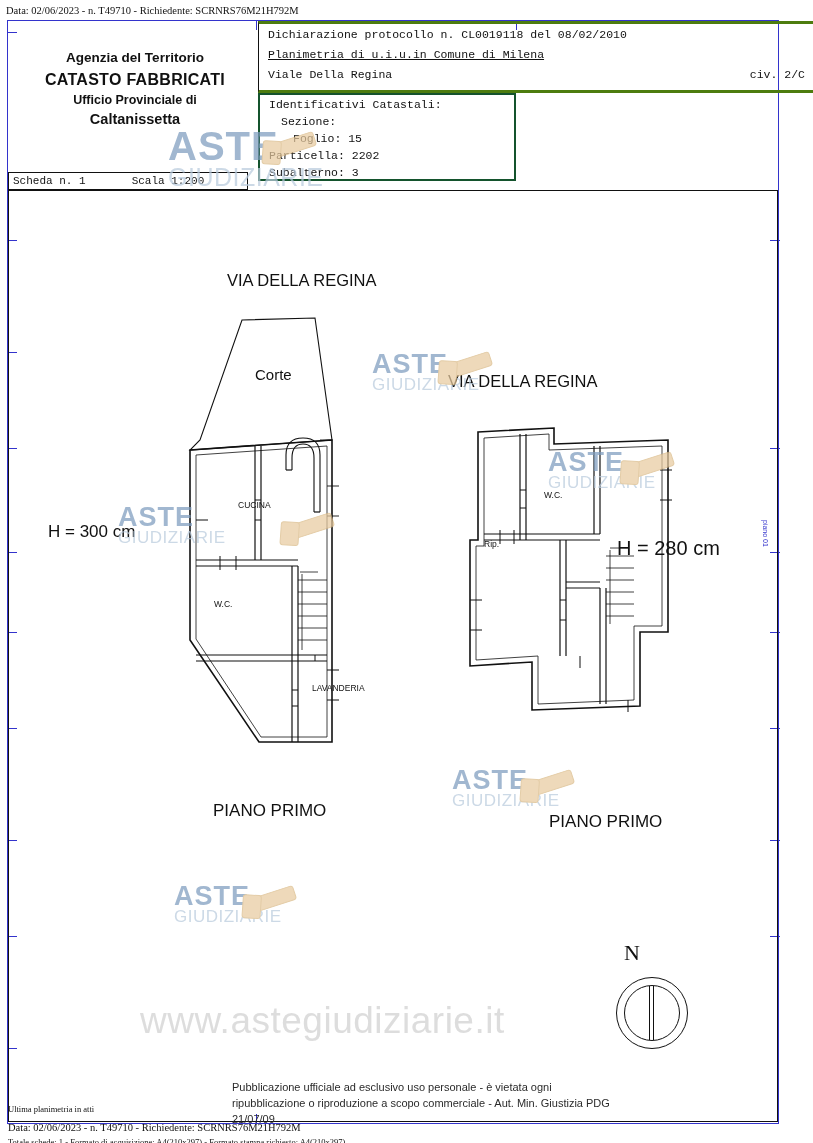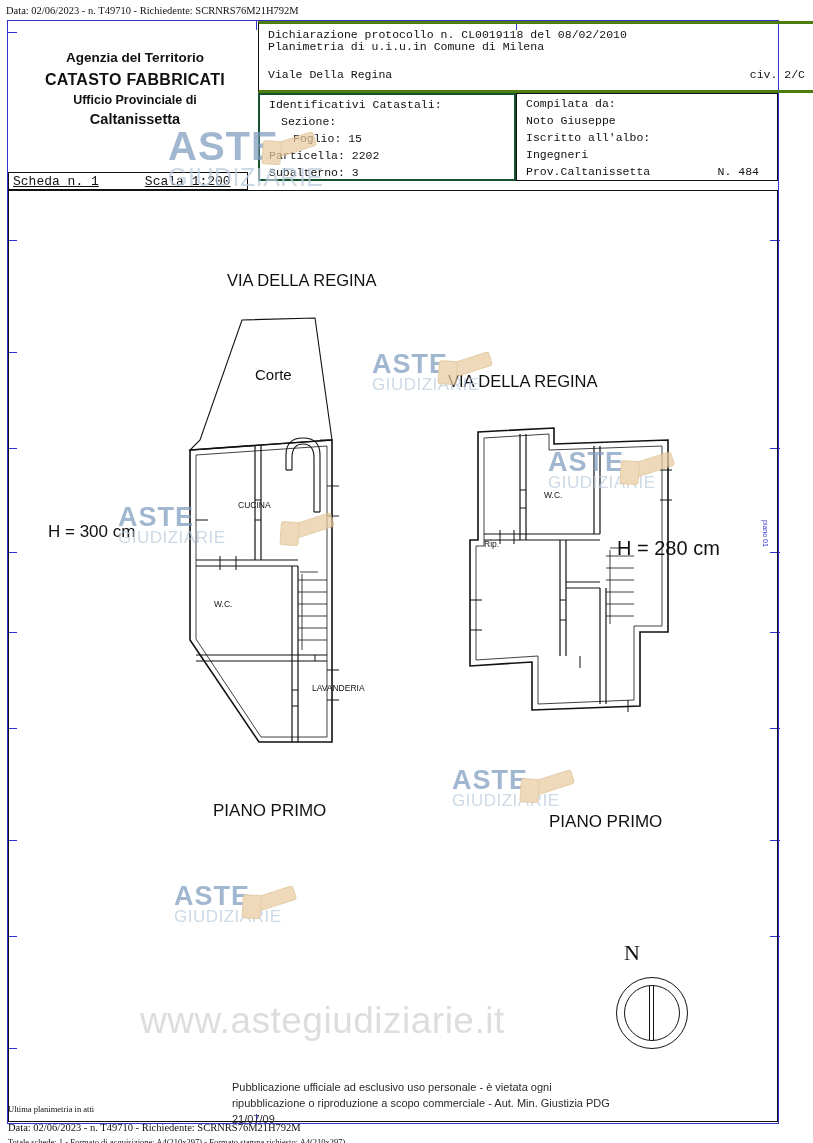--- a/index.html
+++ b/index.html
@@ -33,21 +33,21 @@
   .mono { font-family:"Liberation Mono", monospace; }
 
   .hdr-decl {
     position:absolute; left:258px; top:21px;
     width:560px; height:72px;
     border:3px solid #4d7c0f; box-sizing:border-box;
     border-left:1px solid #111;
   }
   .hdr-decl .line { position:absolute; font-size:11.5px; color:#111; white-space:nowrap; }
   .decl-l1 { left:9px; top:4px; }
-  .decl-l2 { left:9px; top:16px; }
+  .decl-l2 { left:9px; top:24px;text-decoration:underline; }
   .decl-l3 { left:9px; top:44px; }
   .decl-civ { right:10px; top:44px; }
 
   .hdr-ident {
     position:absolute; left:258px; top:93px;
     width:258px; height:88px;
     border:2px solid #14532d; box-sizing:border-box;
   }
   .hdr-ident .line { position:absolute; font-size:11.5px; color:#111; white-space:nowrap; }
   .id-l1 { left:9px; top:3px; }
@@ -82,21 +82,21 @@
   .agency .a3 { font-size:12.5px; font-weight:bold; }
   .agency .a4 { font-size:14.5px; font-weight:bold; }
 
   
   .scheda-box {
     position:absolute; left:8px; top:172px;
     width:240px; height:18px;
     border:1px solid #111; box-sizing:border-box;
     display:flex; align-items:center;
   }
-  .scheda-box span { font-size:13px; color:#111;text-decoration:underline; }
+  .scheda-box span { font-size:11px; color:#111; }
   .scheda-box .s1 { margin-left:4px; }
   .scheda-box .s2 { margin-left:46px; }
 
   
   .draw-frame {
     position:absolute; left:8px; top:190px;
     width:770px; height:932px;
     border:1px solid #111; box-sizing:border-box;
   }
 
@@ -256,28 +256,20 @@
   </div>
 
   <div class="hdr-ident mono">
     <div class="line id-l1">Identificativi Catastali:</div>
     <div class="line id-l2">Sezione:</div>
     <div class="line id-l3">Foglio: 15</div>
     <div class="line id-l4">Particella: 2202</div>
     <div class="line id-l5">Subalterno: 3</div>
   </div>
 
-  <div class="hdr-comp mono">
-    <div class="line cp-l1">Compilata da:</div>
-    <div class="line cp-l2">Noto Giuseppe</div>
-    <div class="line cp-l3">Iscritto all'albo:</div>
-    <div class="line cp-l4">Ingegneri</div>
-    <div class="line cp-l5">Prov.Caltanissetta</div>
-    <div class="line cp-n">N.  484</div>
-  </div>
 
   <div class="scheda-box mono">
     <span class="s1">Scheda n. 1</span>
     <span class="s2">Scala 1:200</span>
   </div>
 
   <div class="draw-frame"></div>
 
   <svg class="plan" viewBox="0 0 813 1143">
     <g fill="none" stroke="#111111" stroke-width="1.2">

